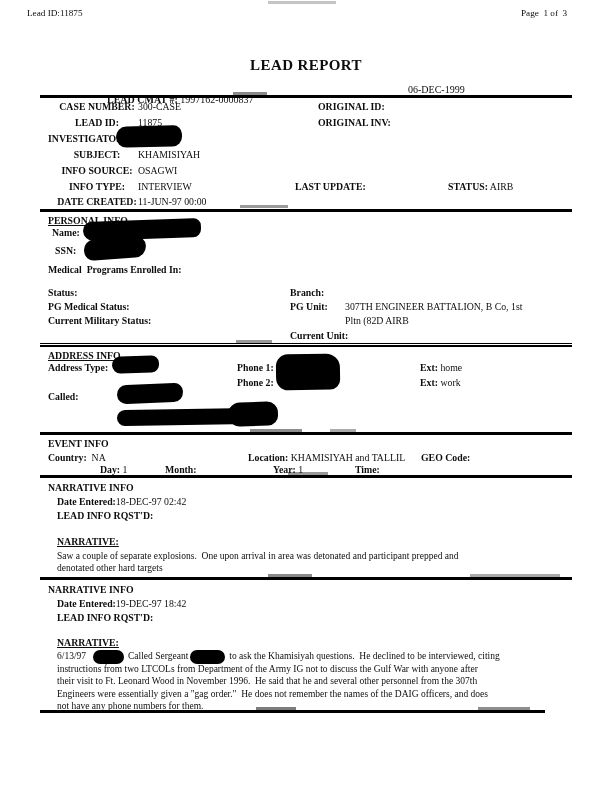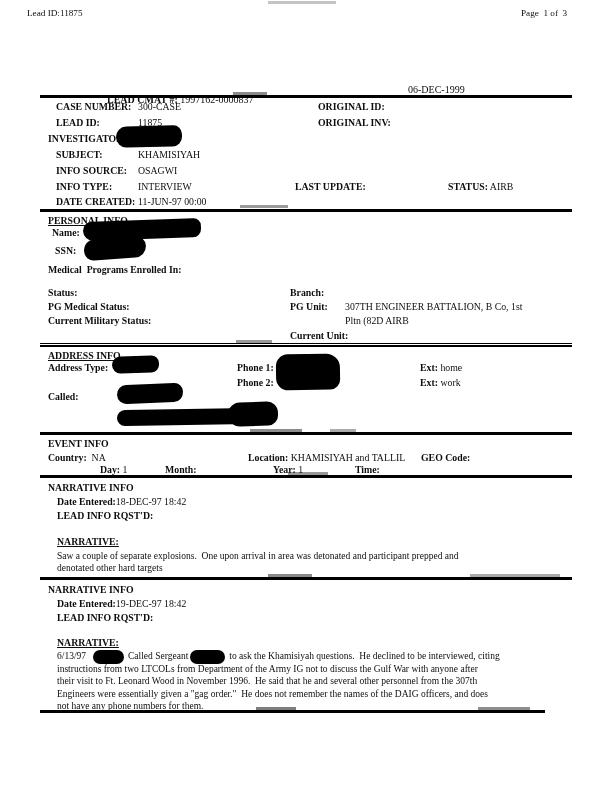--- a/index.html
+++ b/index.html
@@ -2,21 +2,21 @@
 <html><head>
 <meta charset="utf-8">
 <style>
   html,body { margin:0; padding:0; background:#ffffff; }
   .page {
     position:relative; width:612px; height:792px; margin:0 auto;
     background:#ffffff; overflow:hidden;
     font-family:"Liberation Serif","DejaVu Serif",serif;
     color:#0d0d0d;
   }
-  .t { position:absolute; white-space:pre; font-size:9.8px; line-height:11px; }
+  .t { position:absolute; white-space:pre; font-size:9.8px; line-height:11px;text-align:center; }
   .small { font-size:9.2px; }
   .b { font-weight:bold; }
   .u { text-decoration:underline; }
   .title { position:absolute; left:0; width:612px; text-align:center;
            font-weight:bold; font-size:15px; letter-spacing:.4px; }
   .lblcol { display:inline-block; width:82px; font-weight:bold;margin-left:8px; }
   .rule { position:absolute; left:40px; width:532px; background:#000; }
   .rule-dbl { position:absolute; left:40px; width:532px; height:4px;
               background:linear-gradient(#000 0 1.5px,#fff 1.5px 2.2px,#000 2.2px 4px); }
   .blob { position:absolute; background:#000; }
@@ -37,20 +37,21 @@
   <div class="art" style="left:330px;top:429px;width:26px;height:3px;background:#ababab"></div>
   <div class="art" style="left:288px;top:472px;width:40px;height:3px;background:#999999"></div>
   <div class="art" style="left:268px;top:574px;width:44px;height:3px;background:#8a8a8a"></div>
   <div class="art" style="left:470px;top:574px;width:90px;height:3px;background:#aaaaaa"></div>
   <div class="art" style="left:256px;top:707px;width:40px;height:3px;background:#7d7d7d"></div>
   <div class="art" style="left:478px;top:707px;width:52px;height:3px;background:#8d8d8d"></div>
 
   <div class="t small" style="left:27px;top:8px">Lead ID:11875</div>
   <div class="t small" style="left:521px;top:8px">Page  1 of  3</div>
 
+  <div class="title" style="top:57px">LEAD REPORT</div>
 
   <div class="t" style="left:97px;top:83px;font-size:10px">
     <span class="b">LEAD CMAT #:</span><span> </span><span>1997162-0000837</span>
   </div>
   <div class="t" style="left:408px;top:84px;font-size:10px">06-DEC-1999</div>
 
   <div class="rule" style="top:95px;height:3px"></div>
 
   <div>
     <div class="t" style="left:48px;top:101px"><span class="lblcol">CASE NUMBER:</span><span>300-CASE</span></div>
@@ -128,21 +129,21 @@
     <div class="t" style="left:100px;top:464px"><span class="b">Day:</span><span> </span><span>1</span></div>
     <div class="t b" style="left:165px;top:464px">Month:</div>
     <div class="t" style="left:273px;top:464px"><span class="b">Year:</span><span> </span><span>1</span></div>
     <div class="t b" style="left:355px;top:464px">Time:</div>
   </div>
 
   <div class="rule" style="top:475px;height:2.5px"></div>
 
   <div>
     <div class="t b" style="left:48px;top:482px">NARRATIVE INFO</div>
-    <div class="t" style="left:57px;top:496px"><span class="b">Date Entered:</span><span>18-DEC-97 18:42</span></div>
+    <div class="t" style="left:57px;top:496px"><span class="b">Date Entered:</span><span>18-DEC-97 02:42</span></div>
     <div class="t b" style="left:57px;top:510px">LEAD INFO RQST'D:</div>
     <div class="t b u" style="left:57px;top:536px">NARRATIVE:</div>
     <div class="t narr" style="left:57px;top:550px">Saw a couple of separate explosions.  One upon arrival in area was detonated and participant prepped and</div>
     <div class="t narr" style="left:57px;top:562px">denotated other hard targets</div>
   </div>
 
   <div class="rule" style="top:577px;height:3px"></div>
 
   <div>
     <div class="t b" style="left:48px;top:584px">NARRATIVE INFO</div>

